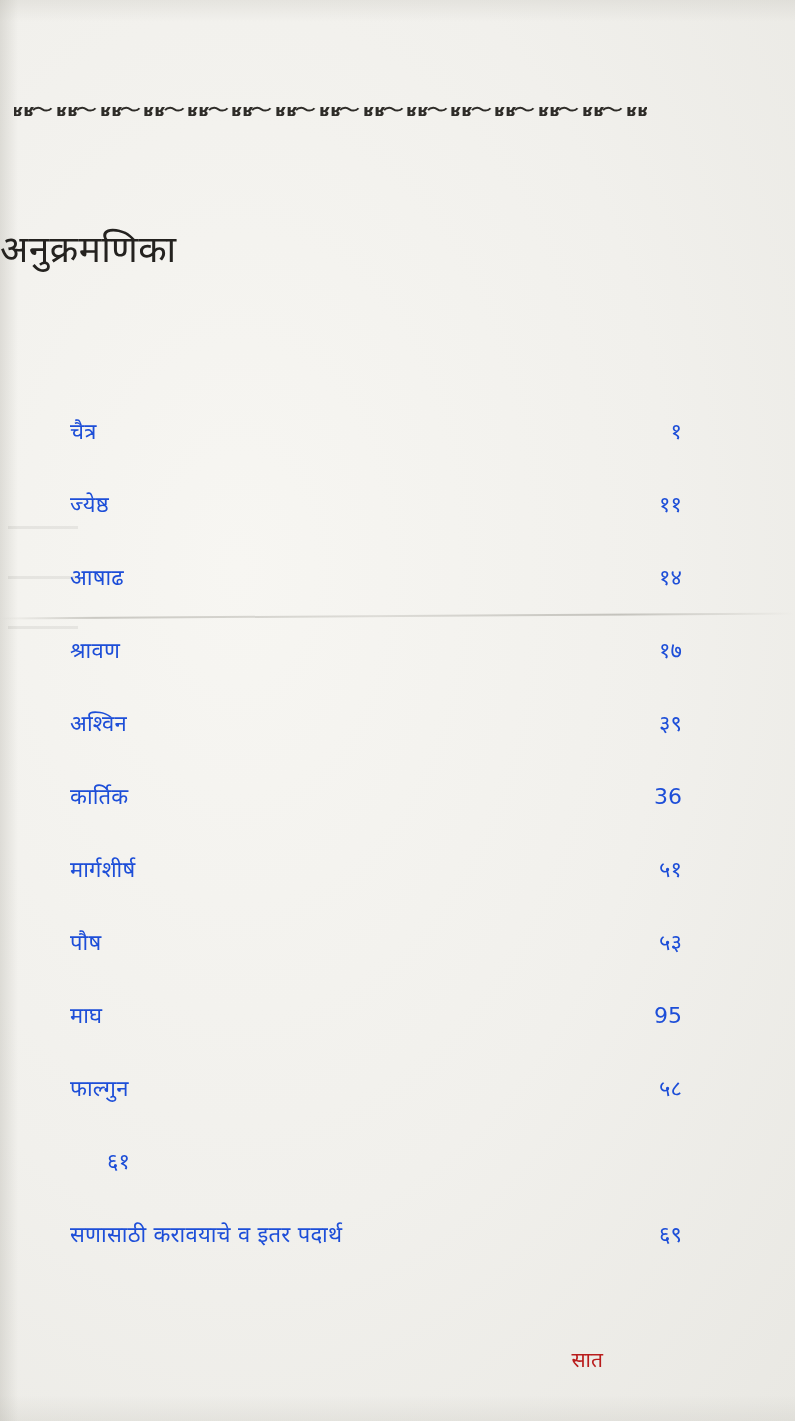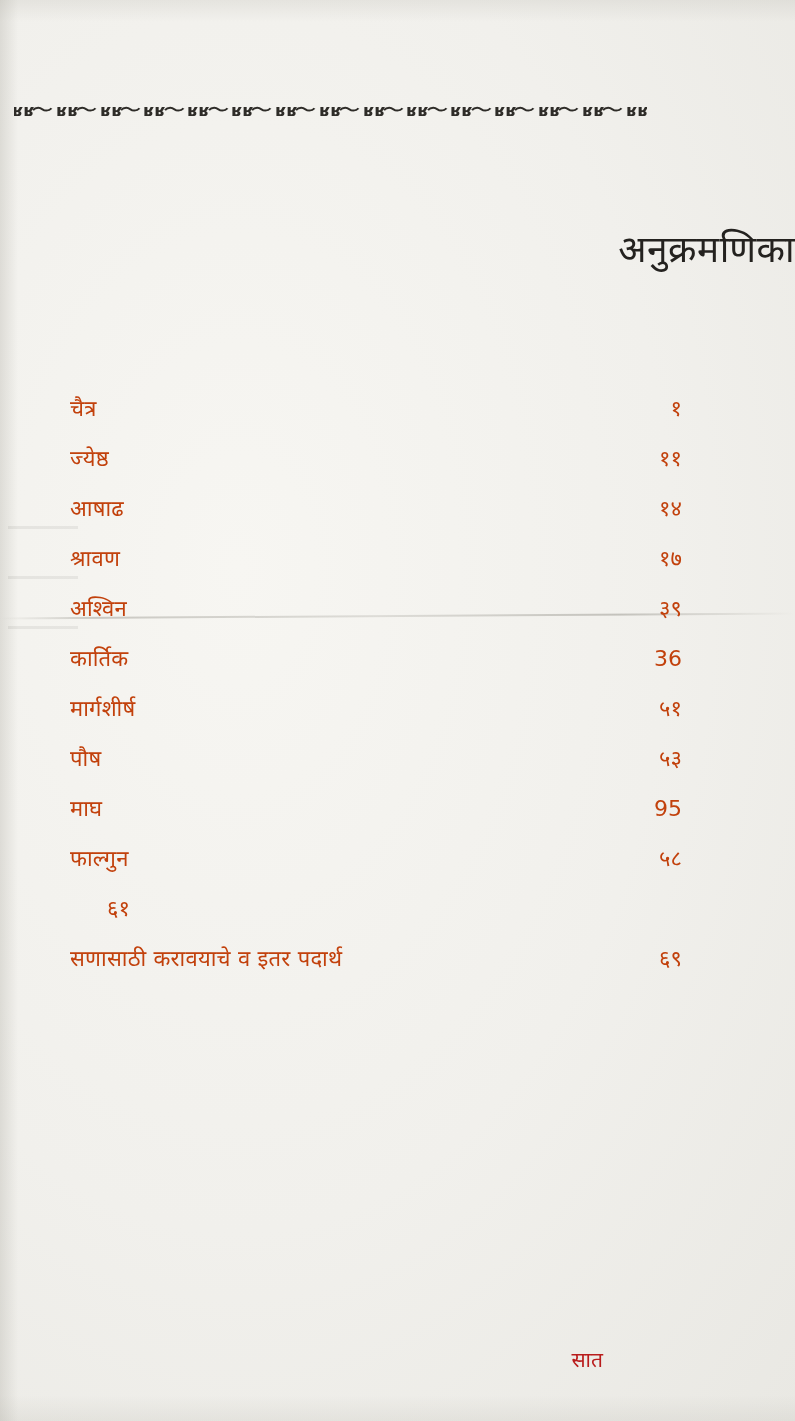--- a/index.html
+++ b/index.html
@@ -96,40 +96,41 @@
     display: inline-block;
     transform: translateY(-1px) scaleX(1.25);
     letter-spacing: -2px;
   }
 
   .title {
     position: absolute;
     top: 222px;
     left: 0;
     width: 795px;
-    text-align: right;
+    text-align: left;
     font-family: "DejaVu Sans", sans-serif;
     font-size: 37px;
     color: #24221f;
     letter-spacing: 0.5px;
   }
 
   .toc {
     position: absolute;
     top: 392px;
     left: 70px;
     width: 640px;
   }
   .toc-row {
     display: flex;
     align-items: baseline;
     justify-content: space-between;
     height: 50px;
     font-size: 22px;
-    color: #c2410c;
+    color: #1d4ed8;
+    margin-top: 23px;
   }
   .toc-label {
     font-family: "DejaVu Sans", sans-serif;
     letter-spacing: 0.2px;
   }
   .toc-page {
     font-family: "DejaVu Sans", sans-serif;
     min-width: 60px;
     text-align: right;
     padding-right: 28px;

